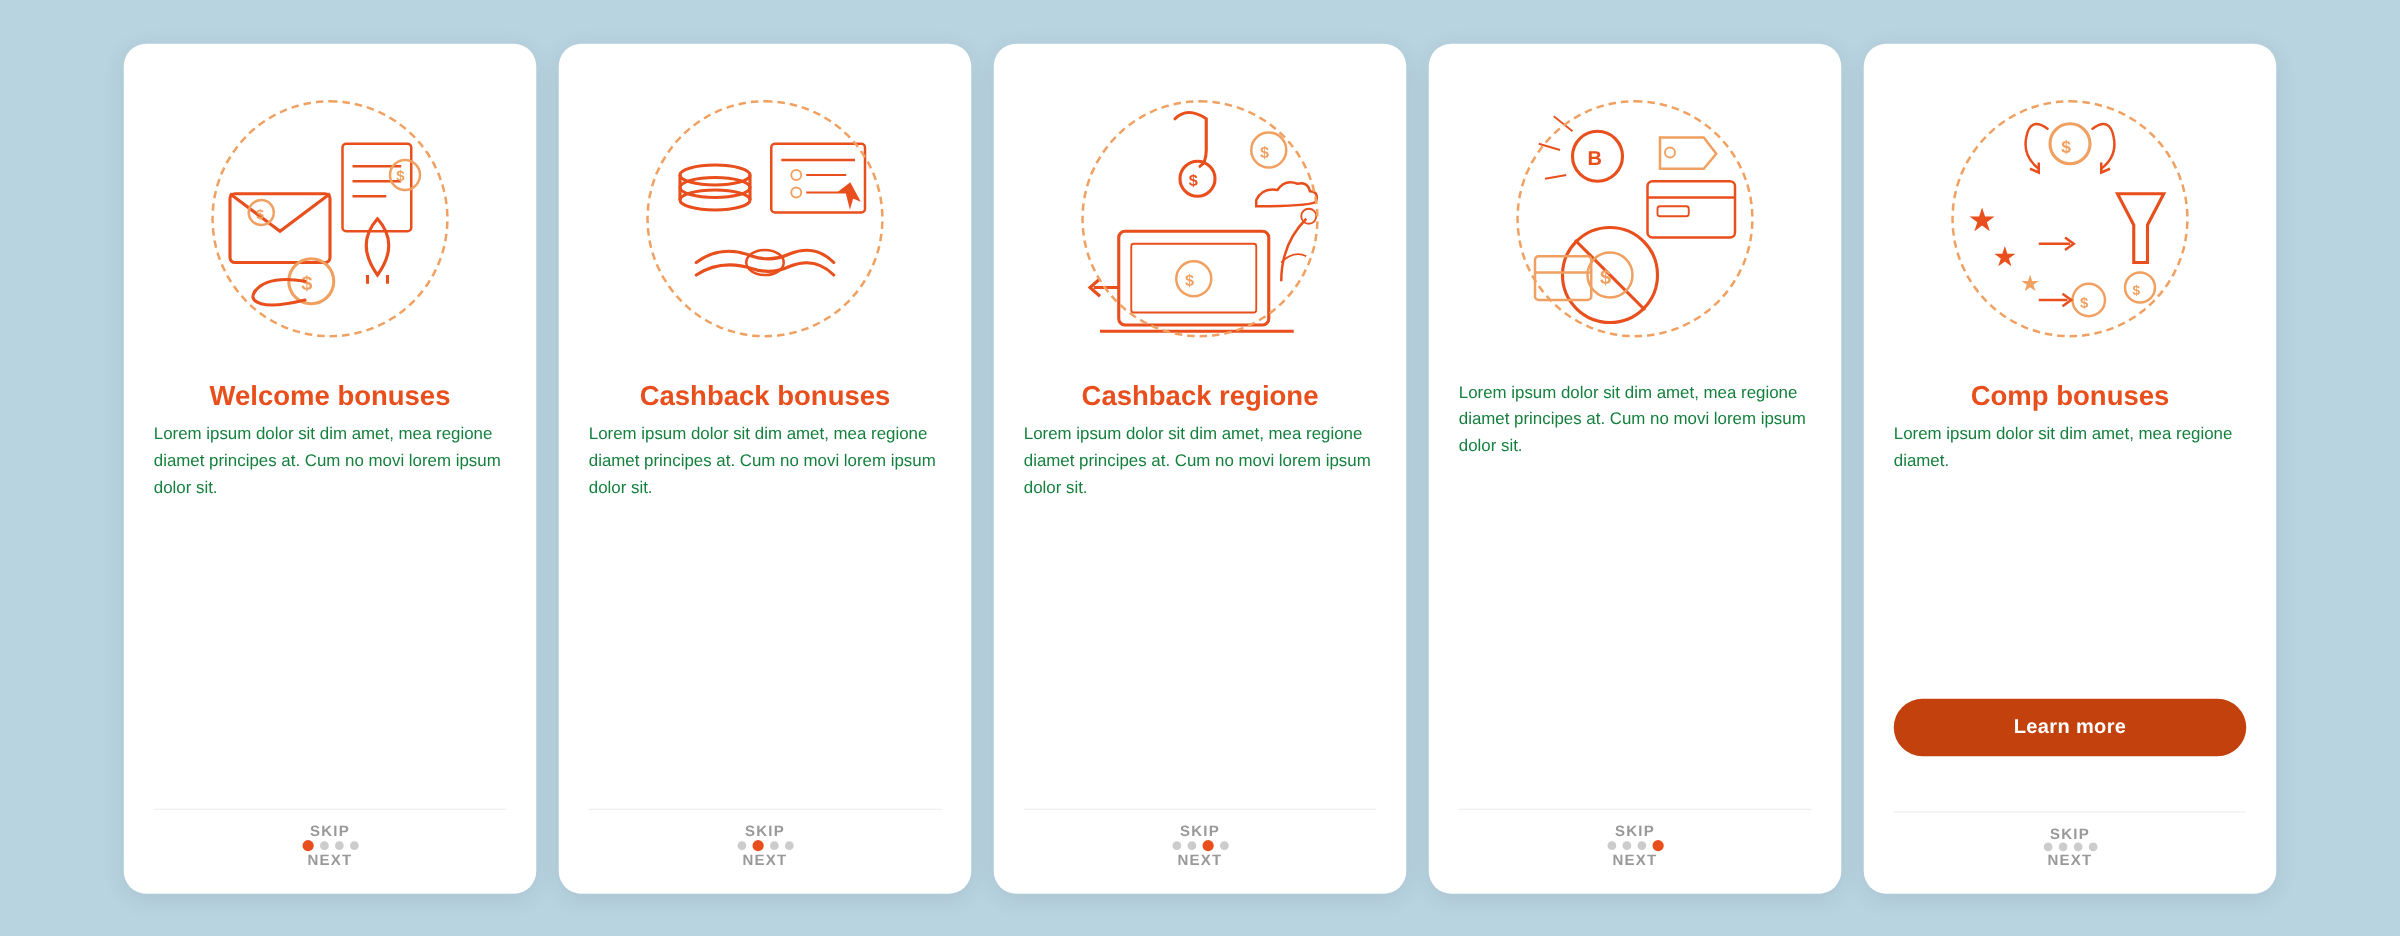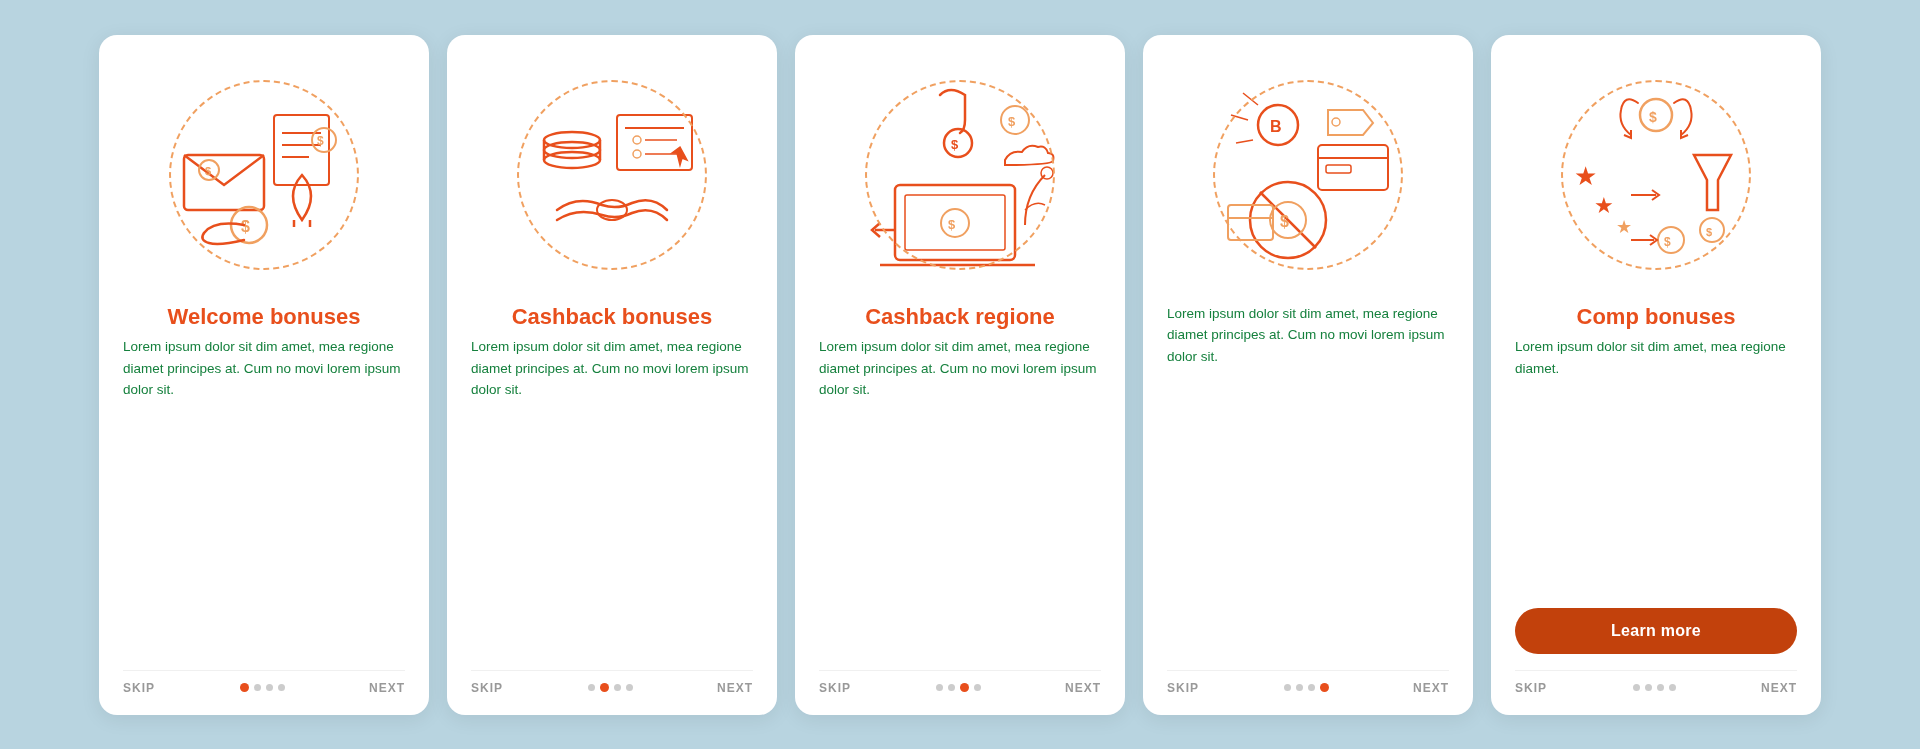--- a/index.html
+++ b/index.html
@@ -55,23 +55,24 @@
       color: #15803d;
       text-align: left;
       line-height: 1.6;
       flex: 1;
     }
     .card-nav {
       display: flex;
       align-items: center;
       justify-content: space-between;
       width: 100%;
-      margin-top: 6px;
+      margin-top: 34px;
       padding-top: 10px;
       border-top: 1px solid #f0f0f0;
+      flex-direction: column;
     }
     .nav-skip, .nav-next {
       font-size: 12px;
       font-weight: 700;
       color: #999;
       letter-spacing: 1px;
       cursor: pointer;
     }
     .dots {
       display: flex;

